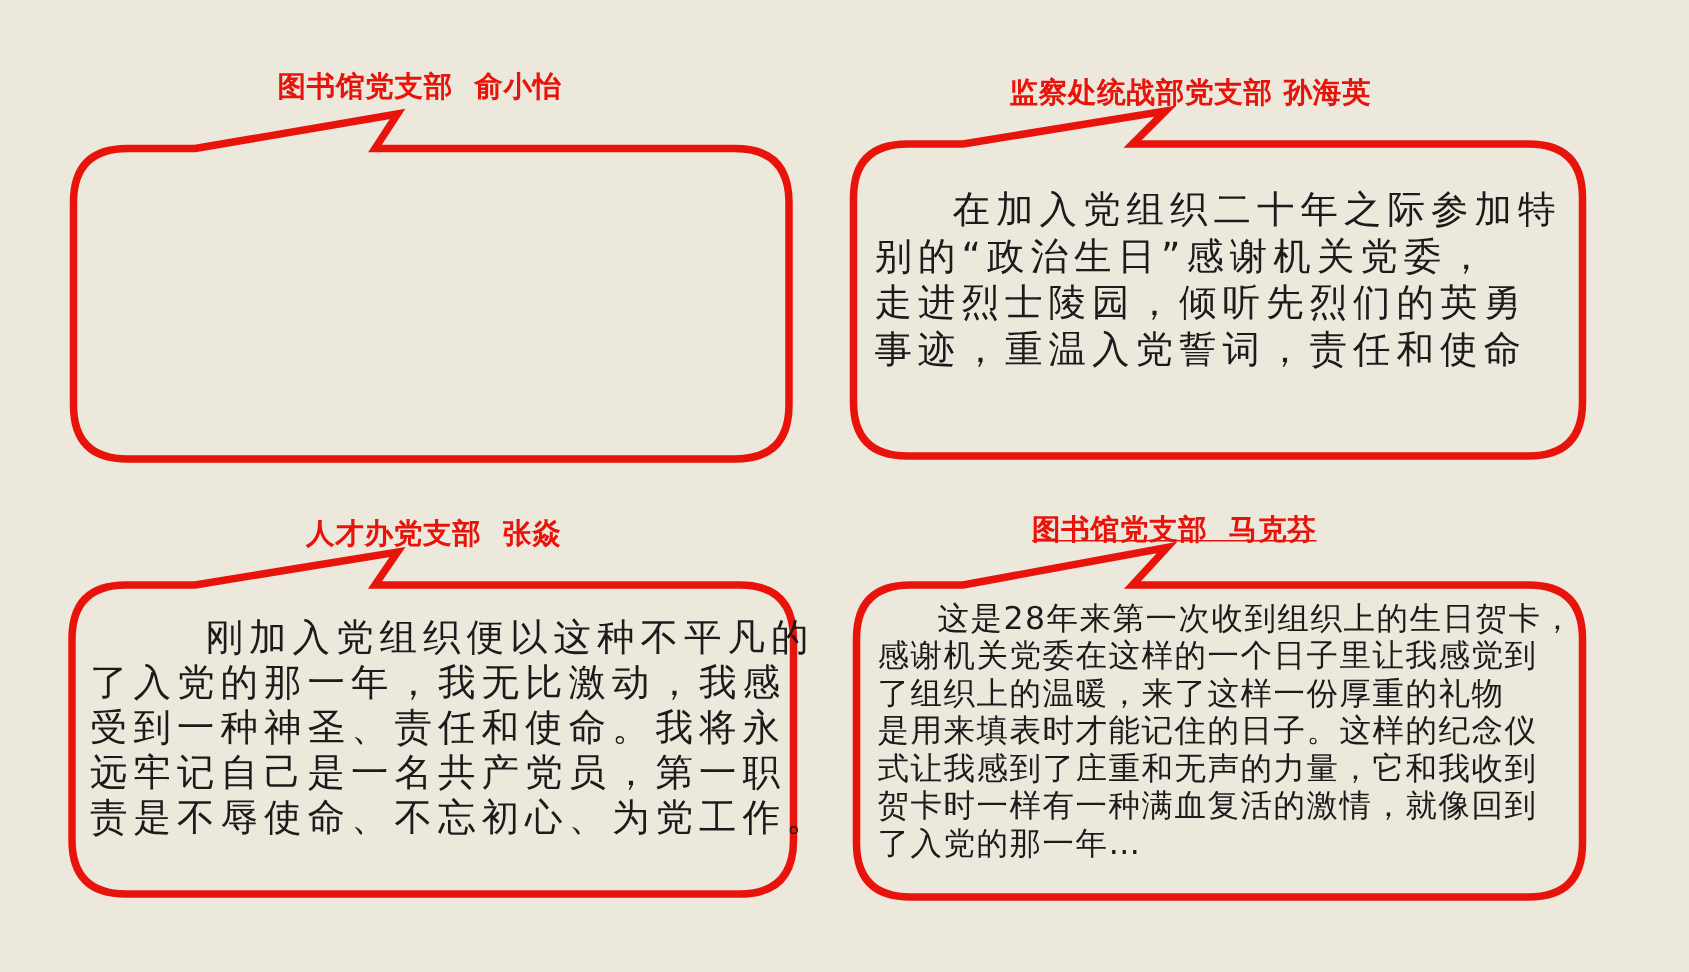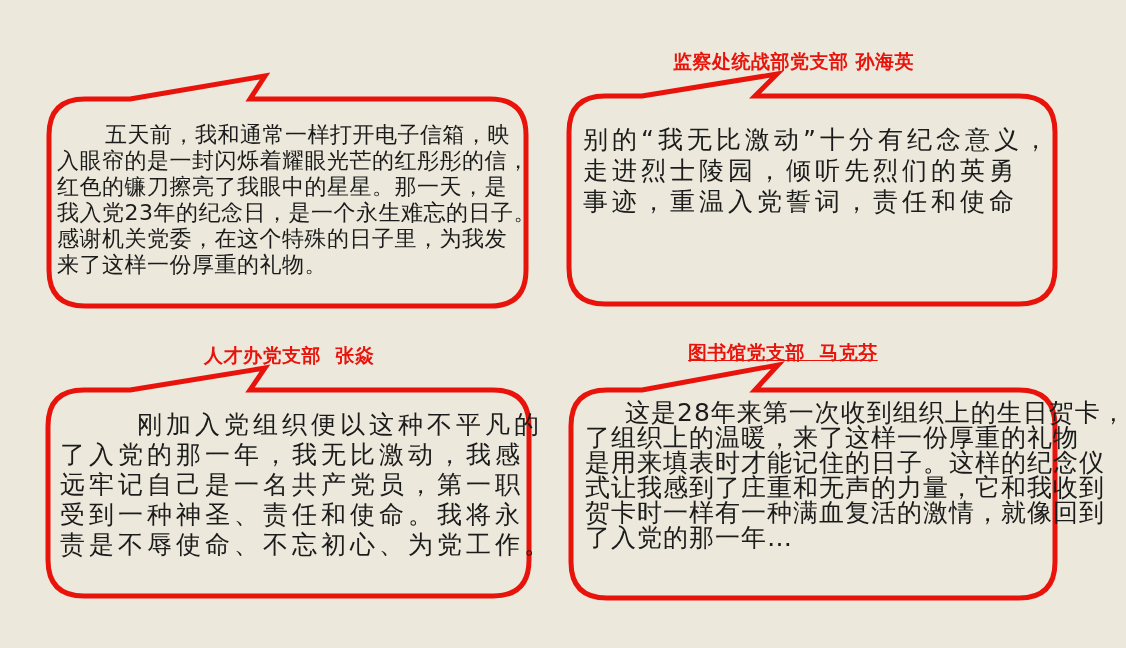--- a/index.html
+++ b/index.html
@@ -24,65 +24,60 @@
     color:var(--ink,#1b1b1b);
     font-style:normal;
   }
   .quote .line{white-space:pre;}
   .quote-tl{left:57px;top:122px;width:465px;font-size:22px;line-height:26px;letter-spacing:0.5px;}
   .quote-tl .first{text-indent:48px;}
   .quote-tr{left:583px;top:124px;width:462px;font-size:25px;line-height:31px;letter-spacing:4px;}
   .quote-tr .first{text-indent:52px;}
   .quote-bl{left:60px;top:410px;width:462px;font-size:25px;line-height:30px;letter-spacing:4px;}
   .quote-bl .first{text-indent:77px;}
-  .quote-br{left:585px;top:400px;width:460px;font-size:25px;line-height:25px;letter-spacing:1px;}
+  .quote-br{left:585px;top:400px;width:460px;font-size:21px;line-height:25px;letter-spacing:1px;}
   .quote-br .first{text-indent:40px;}
 </style>
 </head>
 <body>
 
 <div id="slide" style="--bg: #ece9dc; --red: #e8140c; --ink: #1b1b1b;">
 
   <svg id="bubble-layer" viewBox="0 0 1126 648" xmlns="http://www.w3.org/2000/svg">
     <path class="bubble-path" stroke-miterlimit="10" d="M130,99 L265,76 L250,99 L490,99 Q526,99 526,135 L526,270 Q526,306 490,306
              L85,306 Q49,306 49,270 L49,135 Q49,99 85,99 Z"></path>
     <path class="bubble-path" stroke-miterlimit="10" d="M642,96 L777,74 L755,96 L1019,96 Q1055,96 1055,132 L1055,268 Q1055,304 1019,304
              L605,304 Q569,304 569,268 L569,132 Q569,96 605,96 Z"></path>
     <path class="bubble-path" stroke-miterlimit="10" d="M130,390 L265,368 L250,390 L493,390 Q529,390 529,426 L529,560 Q529,596 493,596
              L84,596 Q48,596 48,560 L48,426 Q48,390 84,390 Z"></path>
     <path class="bubble-path" stroke-miterlimit="10" d="M642,390 L778,365 L755,390 L1019,390 Q1055,390 1055,426 L1055,562 Q1055,598 1019,598
              L607,598 Q571,598 571,562 L571,426 Q571,390 607,390 Z"></path>
   </svg>
 
+  <div class="speaker-label" style="left:185px;top:45px;">图书馆党支部  俞小怡</div>
   <div class="speaker-label" style="left:673px;top:49px;">监察处统战部党支部 孙海英</div>
   <div class="speaker-label" style="left:192px;top:343px;margin-left:12px;">人才办党支部  张焱</div>
   <div class="speaker-label" style="left:688px;top:340px;text-decoration:underline;">图书馆党支部  马克芬</div>
 
-  <div class="quote quote-tl">
-      <div class="line first">五天前，我和通常一样打开电子信箱，映</div>
-      <div class="line">入眼帘的是一封闪烁着耀眼光芒的红彤彤的信，</div>
-      <div class="line">红色的镰刀擦亮了我眼中的星星。那一天，是</div>
-      <div class="line">我入党23年的纪念日，是一个永生难忘的日子。</div>
-      <div class="line">感谢机关党委，在这个特殊的日子里，为我发</div>
-      <div class="line">来了这样一份厚重的礼物。</div>
-    </div>
   <div class="quote quote-tr">
-      <div class="line">别的“我无比激动”十分有纪念意义，</div>
+      <div class="line first">在加入党组织二十年之际参加特</div>
+      <div class="line">别的“政治生日”感谢机关党委，</div>
       <div class="line">走进烈士陵园，倾听先烈们的英勇</div>
       <div class="line">事迹，重温入党誓词，责任和使命</div>
     </div>
   <div class="quote quote-bl">
       <div class="line first">刚加入党组织便以这种不平凡的</div>
       <div class="line">了入党的那一年，我无比激动，我感</div>
+      <div class="line">受到一种神圣、责任和使命。我将永</div>
       <div class="line">远牢记自己是一名共产党员，第一职</div>
-      <div class="line">受到一种神圣、责任和使命。我将永</div>
       <div class="line">责是不辱使命、不忘初心、为党工作。</div>
     </div>
   <div class="quote quote-br">
       <div class="line first">这是28年来第一次收到组织上的生日贺卡，</div>
+      <div class="line">感谢机关党委在这样的一个日子里让我感觉到</div>
       <div class="line">了组织上的温暖，来了这样一份厚重的礼物</div>
       <div class="line">是用来填表时才能记住的日子。这样的纪念仪</div>
       <div class="line">式让我感到了庄重和无声的力量，它和我收到</div>
       <div class="line">贺卡时一样有一种满血复活的激情，就像回到</div>
       <div class="line">了入党的那一年…</div>
     </div>
 
 </div>
 
 </body></html>

